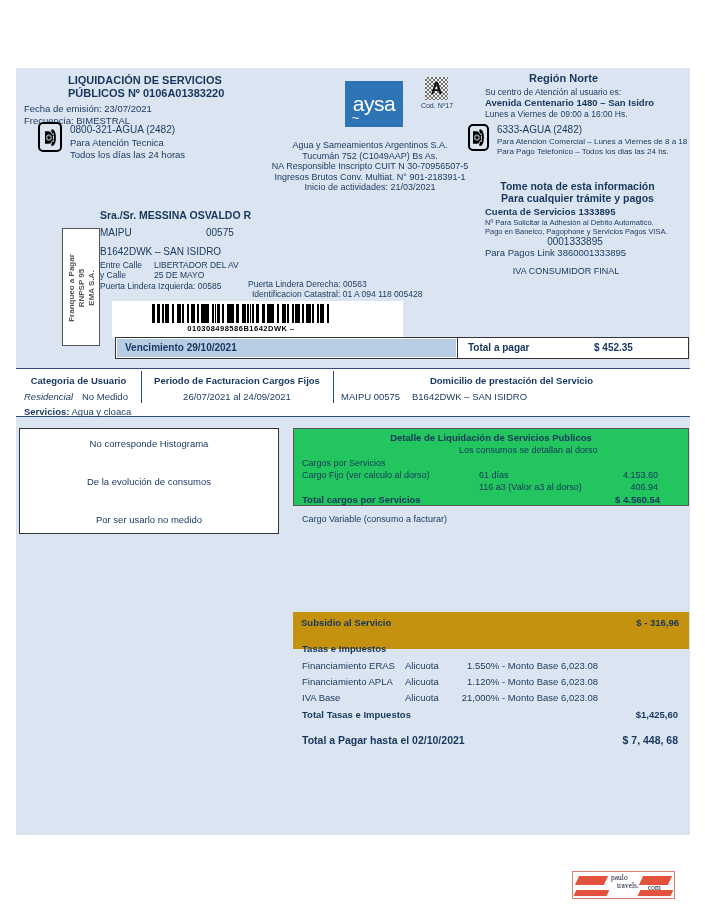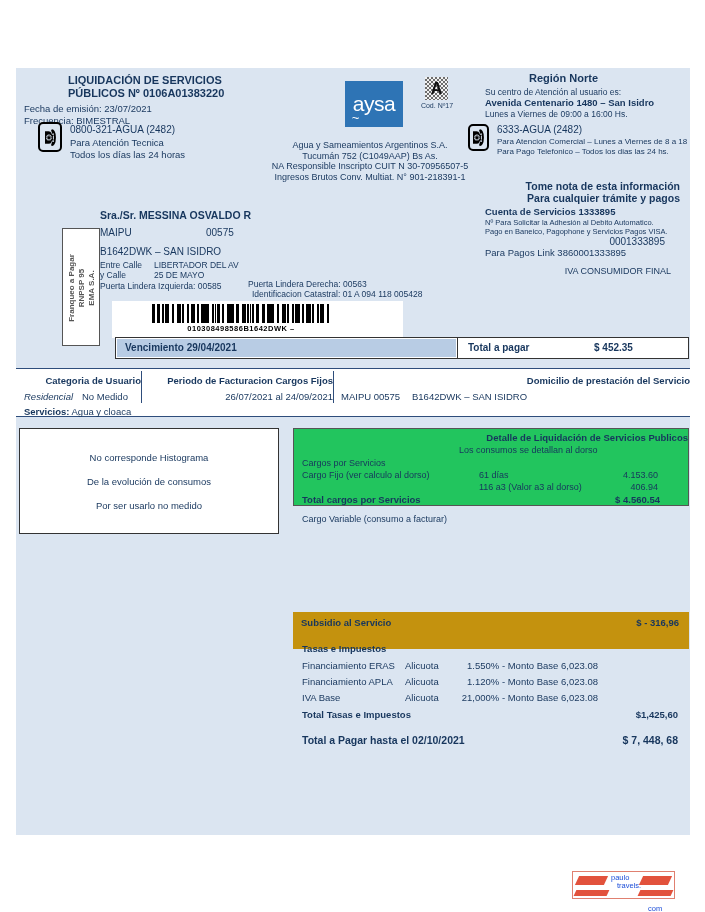--- a/index.html
+++ b/index.html
@@ -1,21 +1,21 @@
 <!DOCTYPE html>
 <html><head>
 <meta charset="utf-8">
 <style>
   * { margin:0; padding:0; box-sizing:border-box; }
   body { background:#fff; font-family:"Liberation Sans", sans-serif; }
   .page { position:relative; width:705px; height:912px; background:#fff; overflow:hidden; color:#17365d; }
   .bill { position:absolute; left:16px; top:68px; width:674px; height:767px; background:#dbe5f1; }
   .abs { position:absolute; }
   .b { font-weight:bold; }
-  .ctr { text-align:right; }
+  .ctr { text-align:center; }
 
   
   .title-line { font-size:11px; font-weight:bold;padding-left:44px; }
   .small { font-size:9.5px; }
   .tiny { font-size:8.5px; }
   .micro { font-size:7.5px; }
 
   .phone-icon { width:24px; height:30px; border:2px solid #000; border-radius:5px; display:flex; align-items:center; justify-content:center; }
   .phone-icon span { display:inline-block; transform:rotate(90deg); font-size:15px; color:#000; line-height:1; }
   .phone-icon.sm { width:21px; height:27px; }
@@ -48,33 +48,33 @@
   .due-band { position:absolute; left:1px; top:1px; width:339px; height:18px; background:#b8cce4; font-size:10px; font-weight:bold; line-height:18px; padding-left:8px; }
   .pay-div { position:absolute; left:341px; top:0; height:20px; border-left:1px solid #333; }
   .tap-label { position:absolute; left:352px; top:0; font-size:10px; font-weight:bold; line-height:20px; }
   .tap-value { position:absolute; left:478px; top:0; font-size:10px; font-weight:bold; line-height:20px; }
 
   
   .cat-band { left:0; top:300px; width:674px; height:49px; background:#fff; border-top:1px solid #2e4d7b; border-bottom:1px solid #2e4d7b; font-size:9.5px; }
   .cat-div { position:absolute; top:2px; height:32px; border-left:1px solid #2e4d7b; }
 
   
-  .hist-box { left:3px; top:360px; width:260px; height:106px; background:#fff; border:1px solid #333; display:flex; flex-direction:column; align-items:center; justify-content:center; gap:13px; font-size:9.5px; }
+  .hist-box { left:3px; top:360px; width:260px; height:106px; background:#fff; border:1px solid #333; display:flex; flex-direction:column; align-items:center; justify-content:center; gap:27px; font-size:9.5px; }
   .det-box { left:277px; top:360px; width:396px; height:78px; background:#22c55e; border:1px solid #555; font-size:9px; }
 
   
   .subsidy-band { left:277px; top:544px; width:396px; height:37px; background:#c4920e; }
   .subsidy-band .lbl { position:absolute; left:8px; top:0; line-height:21px; font-size:9.5px; font-weight:bold; }
   .subsidy-band .amt { position:absolute; right:10px; top:0; line-height:21px; font-size:9.5px; font-weight:bold; }
 
   .tax { font-size:9.5px; }
   .tax-col3 { width:182px; text-align:right; }
 
   
-  .wm { left:572px; top:871px; width:103px; height:28px; border:1px solid #e08070; background:#fff; font-family:Liberation Sans, sans-serif; color:#1d4ed8; }
+  .wm { left:572px; top:871px; width:103px; height:28px; border:1px solid #e08070; background:#fff; font-family:Liberation Serif, serif; color:#0f172a; }
   .wm-bar { position:absolute; background:#e2523c; transform:skewX(-25deg); }
   .wm .t { position:absolute; font-size:7.5px; line-height:8px; }
 </style>
 </head>
 <body>
 
 <div class="page">
   <div class="bill">
 
     <div class="abs title-line" style="left:8px; top:6px;">LIQUIDACIÓN DE SERVICIOS</div>
@@ -93,20 +93,21 @@
         <span class="aysa-text">aysa</span>
       </div>
     <div class="abs stamp" style="left:409px; top:9px;">A</div>
     <div class="abs stamp-code" style="left:401px; top:34px;">Cod. Nº17</div>
 
     <div class="abs company" style="left:224px; top:72px;">
       <div>Agua y Sameamientos Argentinos S.A.</div>
       <div>Tucumán 752 (C1049AAP) Bs As.</div>
       <div>NA Responsible Inscripto CUIT N 30-70956507-5</div>
       <div>Ingresos Brutos Conv. Multiat. N° 901-218391-1</div>
+      <div>Inicio de actividades: 21/03/2021</div>
     </div>
 
     <div class="abs title-line" style="left:469px; top:4px;">Región Norte</div>
     <div class="abs tiny" style="left:469px; top:19px;">Su centro de Atención al usuario es:</div>
     <div class="abs b" style="left:469px; top:29px; font-size:9.5px;">Avenida Centenario 1480 – San Isidro</div>
     <div class="abs tiny" style="left:469px; top:41px;">Lunes a Viernes de 09:00 a 16:00 Hs.</div>
 
     <div class="abs phone-icon sm" style="left:452px; top:56px;">
         <span>☎</span>
       </div>
@@ -142,21 +143,21 @@
     <div class="abs tiny" style="left:84px; top:213px;">Puerta Lindera Izquierda: 00585</div>
     <div class="abs tiny" style="left:232px; top:211px;">Puerta Lindera Derecha:  00563</div>
     <div class="abs tiny" style="left:236px; top:221px;">Identificacion Catastral: 01 A 094 118 005428</div>
 
     <div class="abs barcode-box">
       <div class="barcode"></div>
       <div class="barcode-label">010308498586B1642DWK –</div>
     </div>
 
     <div class="abs pay-row">
-      <div class="due-band">Vencimiento  29/04/2021</div>
+      <div class="due-band">Vencimiento  29/10/2021</div>
       <div class="pay-div"></div>
       <div class="tap-label">Total a pagar</div>
       <div class="tap-value">$ 452.35</div>
     </div>
 
     <div class="abs cat-band">
       <div class="abs b ctr" style="left:0; top:6px; width:125px;">Categoria de Usuario</div>
       <div class="abs b ctr" style="left:125px; top:6px; width:192px;">Periodo de Facturacion Cargos Fijos</div>
       <div class="abs b ctr" style="left:317px; top:6px; width:357px;">Domicilio de prestación del Servicio</div>
       <div class="cat-div" style="left:125px;"></div>
@@ -217,15 +218,15 @@
     <div class="abs b" style="right:12px; top:666px; font-size:10.5px;">$ 7, 448, 68</div>
   </div>
 
   <div class="abs wm">
     <div class="wm-bar" style="left:4px; top:4px; width:29px; height:9px;"></div>
     <div class="wm-bar" style="left:2px; top:18px; width:33px; height:6px;"></div>
     <div class="wm-bar" style="right:4px; top:4px; width:29px; height:9px;"></div>
     <div class="wm-bar" style="right:2px; top:18px; width:33px; height:6px;"></div>
     <div class="t" style="left:38px; top:2px;">paulo</div>
     <div class="t" style="left:44px; top:10px;">travels.</div>
-    <div class="t" style="left:62px; top:33px;padding-left:13px;">com</div>
+    <div class="t" style="left:62px; top:12px;padding-left:13px;">com</div>
   </div>
 </div>
 
 </body></html>

